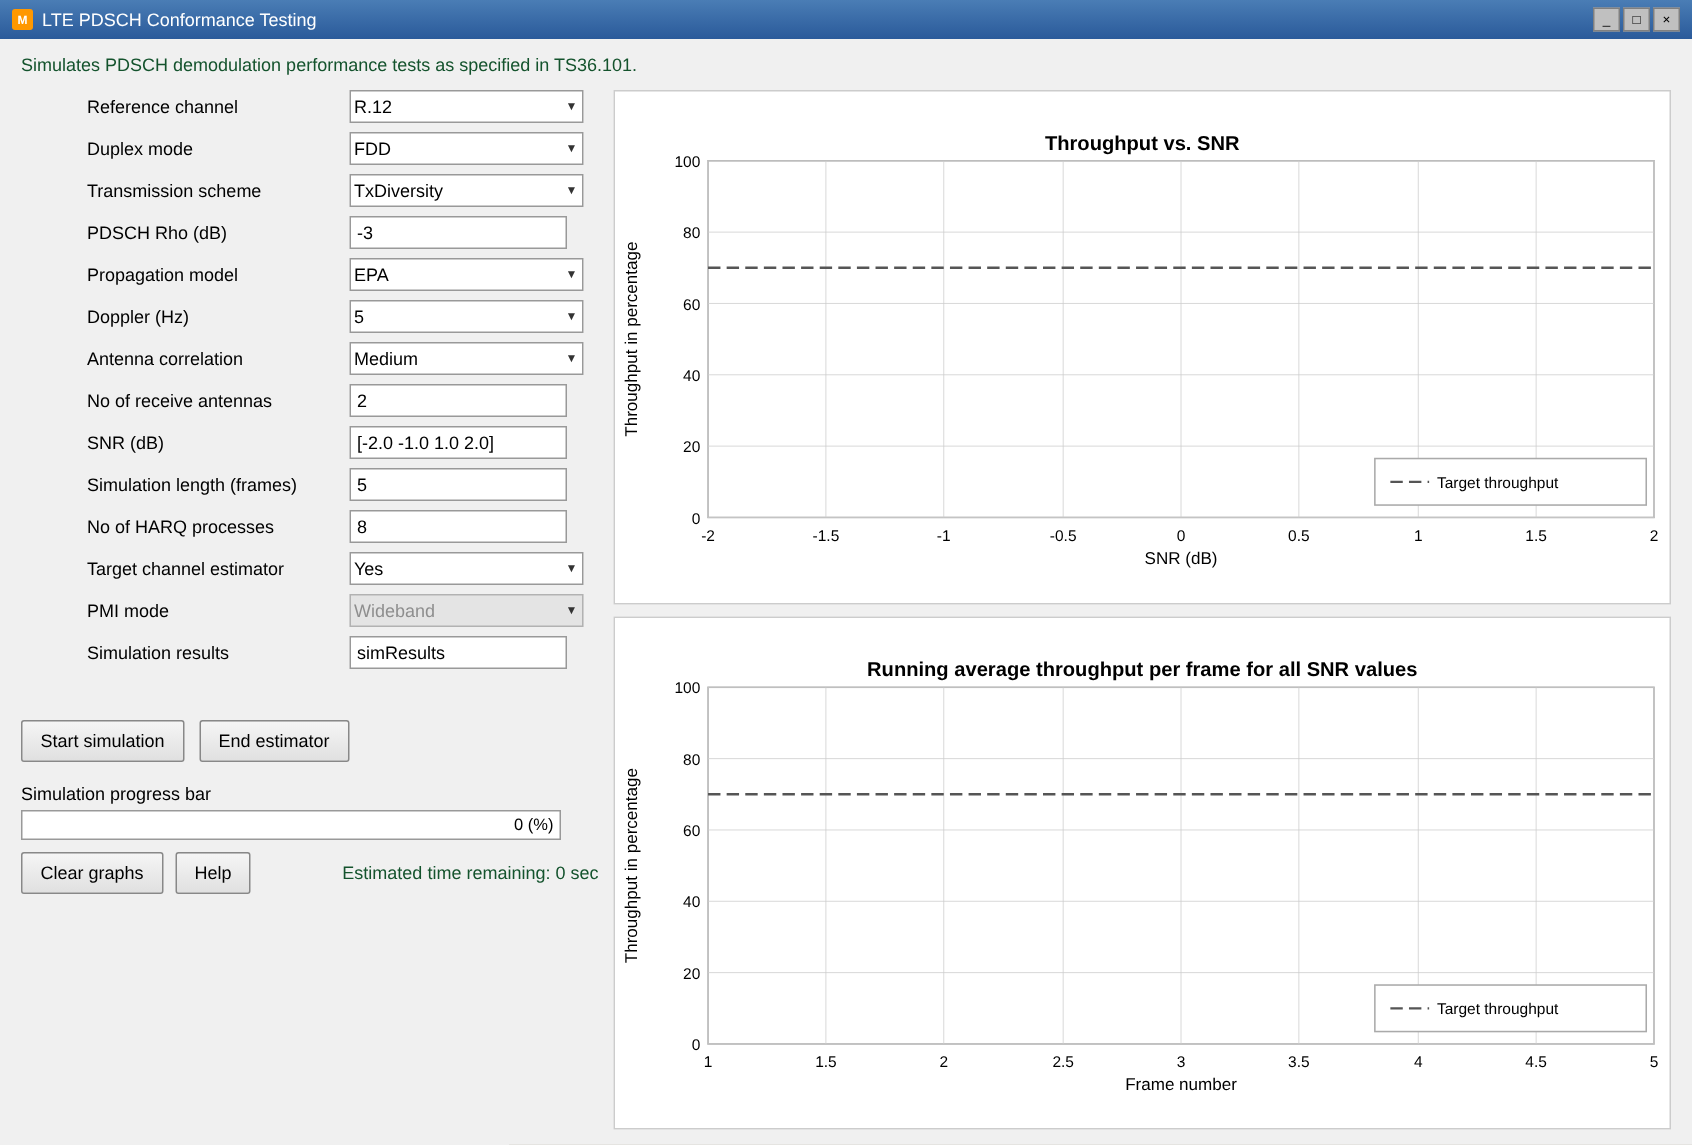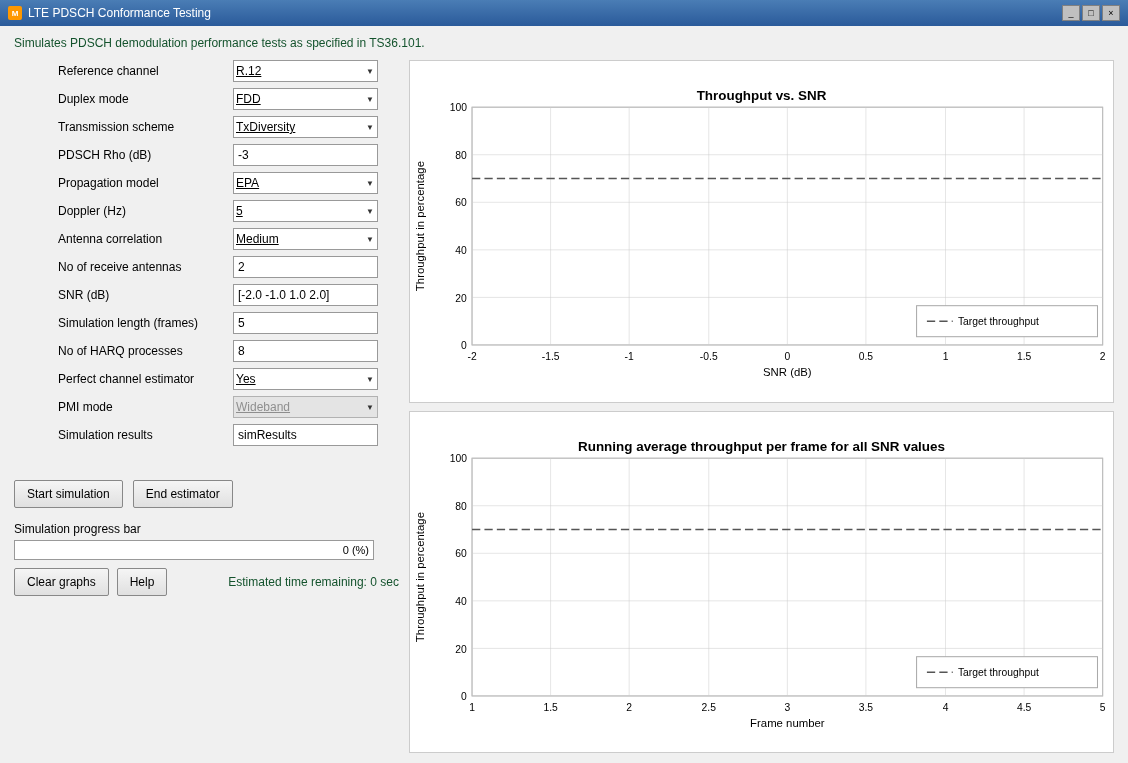--- a/index.html
+++ b/index.html
@@ -90,31 +90,30 @@
     .form-input {
       width: 145px;
       height: 22px;
       border: 1px solid #999;
       background: white;
       padding: 2px 4px;
       font-size: 12px;
       font-family: Arial, sans-serif;
     }
     .form-select {
-      width: 145px;
+      width: 156px;
       height: 22px;
       border: 1px solid #999;
       background: white;
       padding: 1px 2px;
       font-size: 12px;
       font-family: Arial, sans-serif;
       appearance: none;
       -webkit-appearance: none;
       position: relative;
-      text-decoration: underline;
     }
     .select-wrapper {
       position: relative;
       display: inline-block;
     }
     .select-wrapper::after {
       content: '▼';
       font-size: 8px;
       position: absolute;
       right: 4px;
@@ -305,21 +304,21 @@
         <span class="form-label">Simulation length (frames)</span>
         <input class="form-input" type="text" value="5" style="">
       </div>
 
       <div class="form-row">
         <span class="form-label">No of HARQ processes</span>
         <input class="form-input" type="text" value="8" style="">
       </div>
 
       <div class="form-row">
-        <span class="form-label">Perfect channel estimator</span>
+        <span class="form-label">Target channel estimator</span>
         <div class="select-wrapper">
           <select class="form-select">
             <option>Yes</option>
             <option>No</option>
           </select>
         </div>
       </div>
 
       <div class="form-row">
         <span class="form-label">PMI mode</span>

